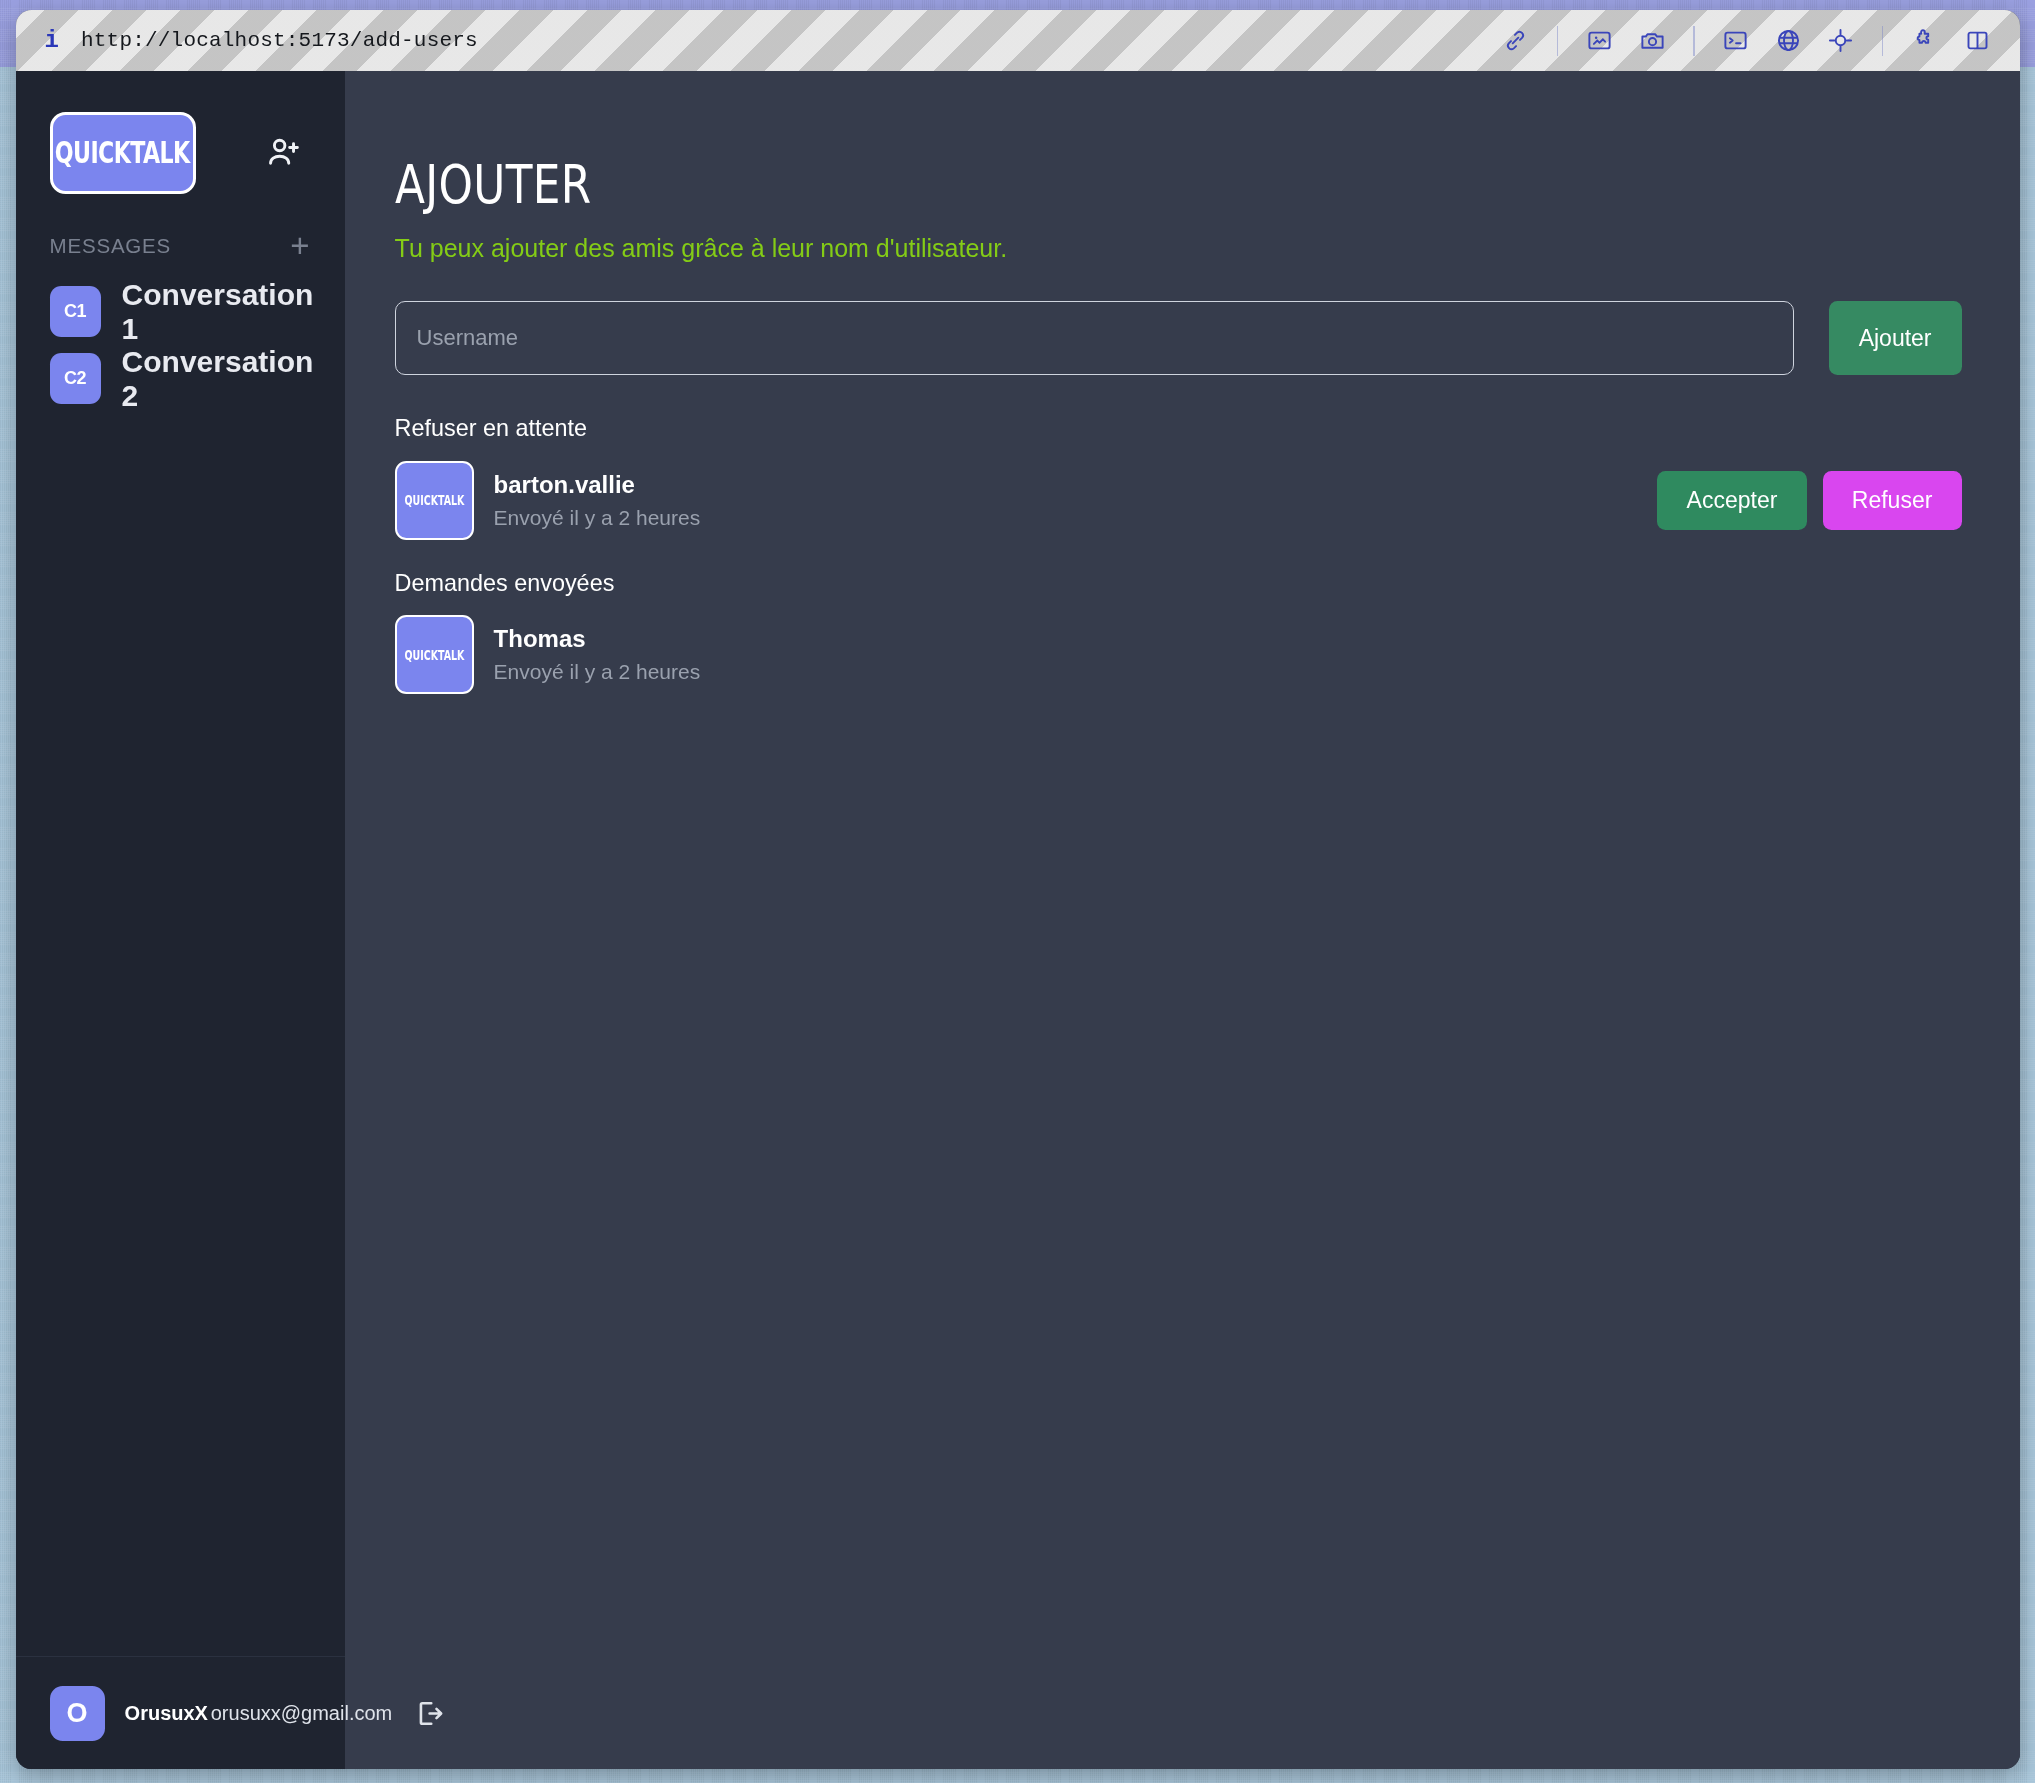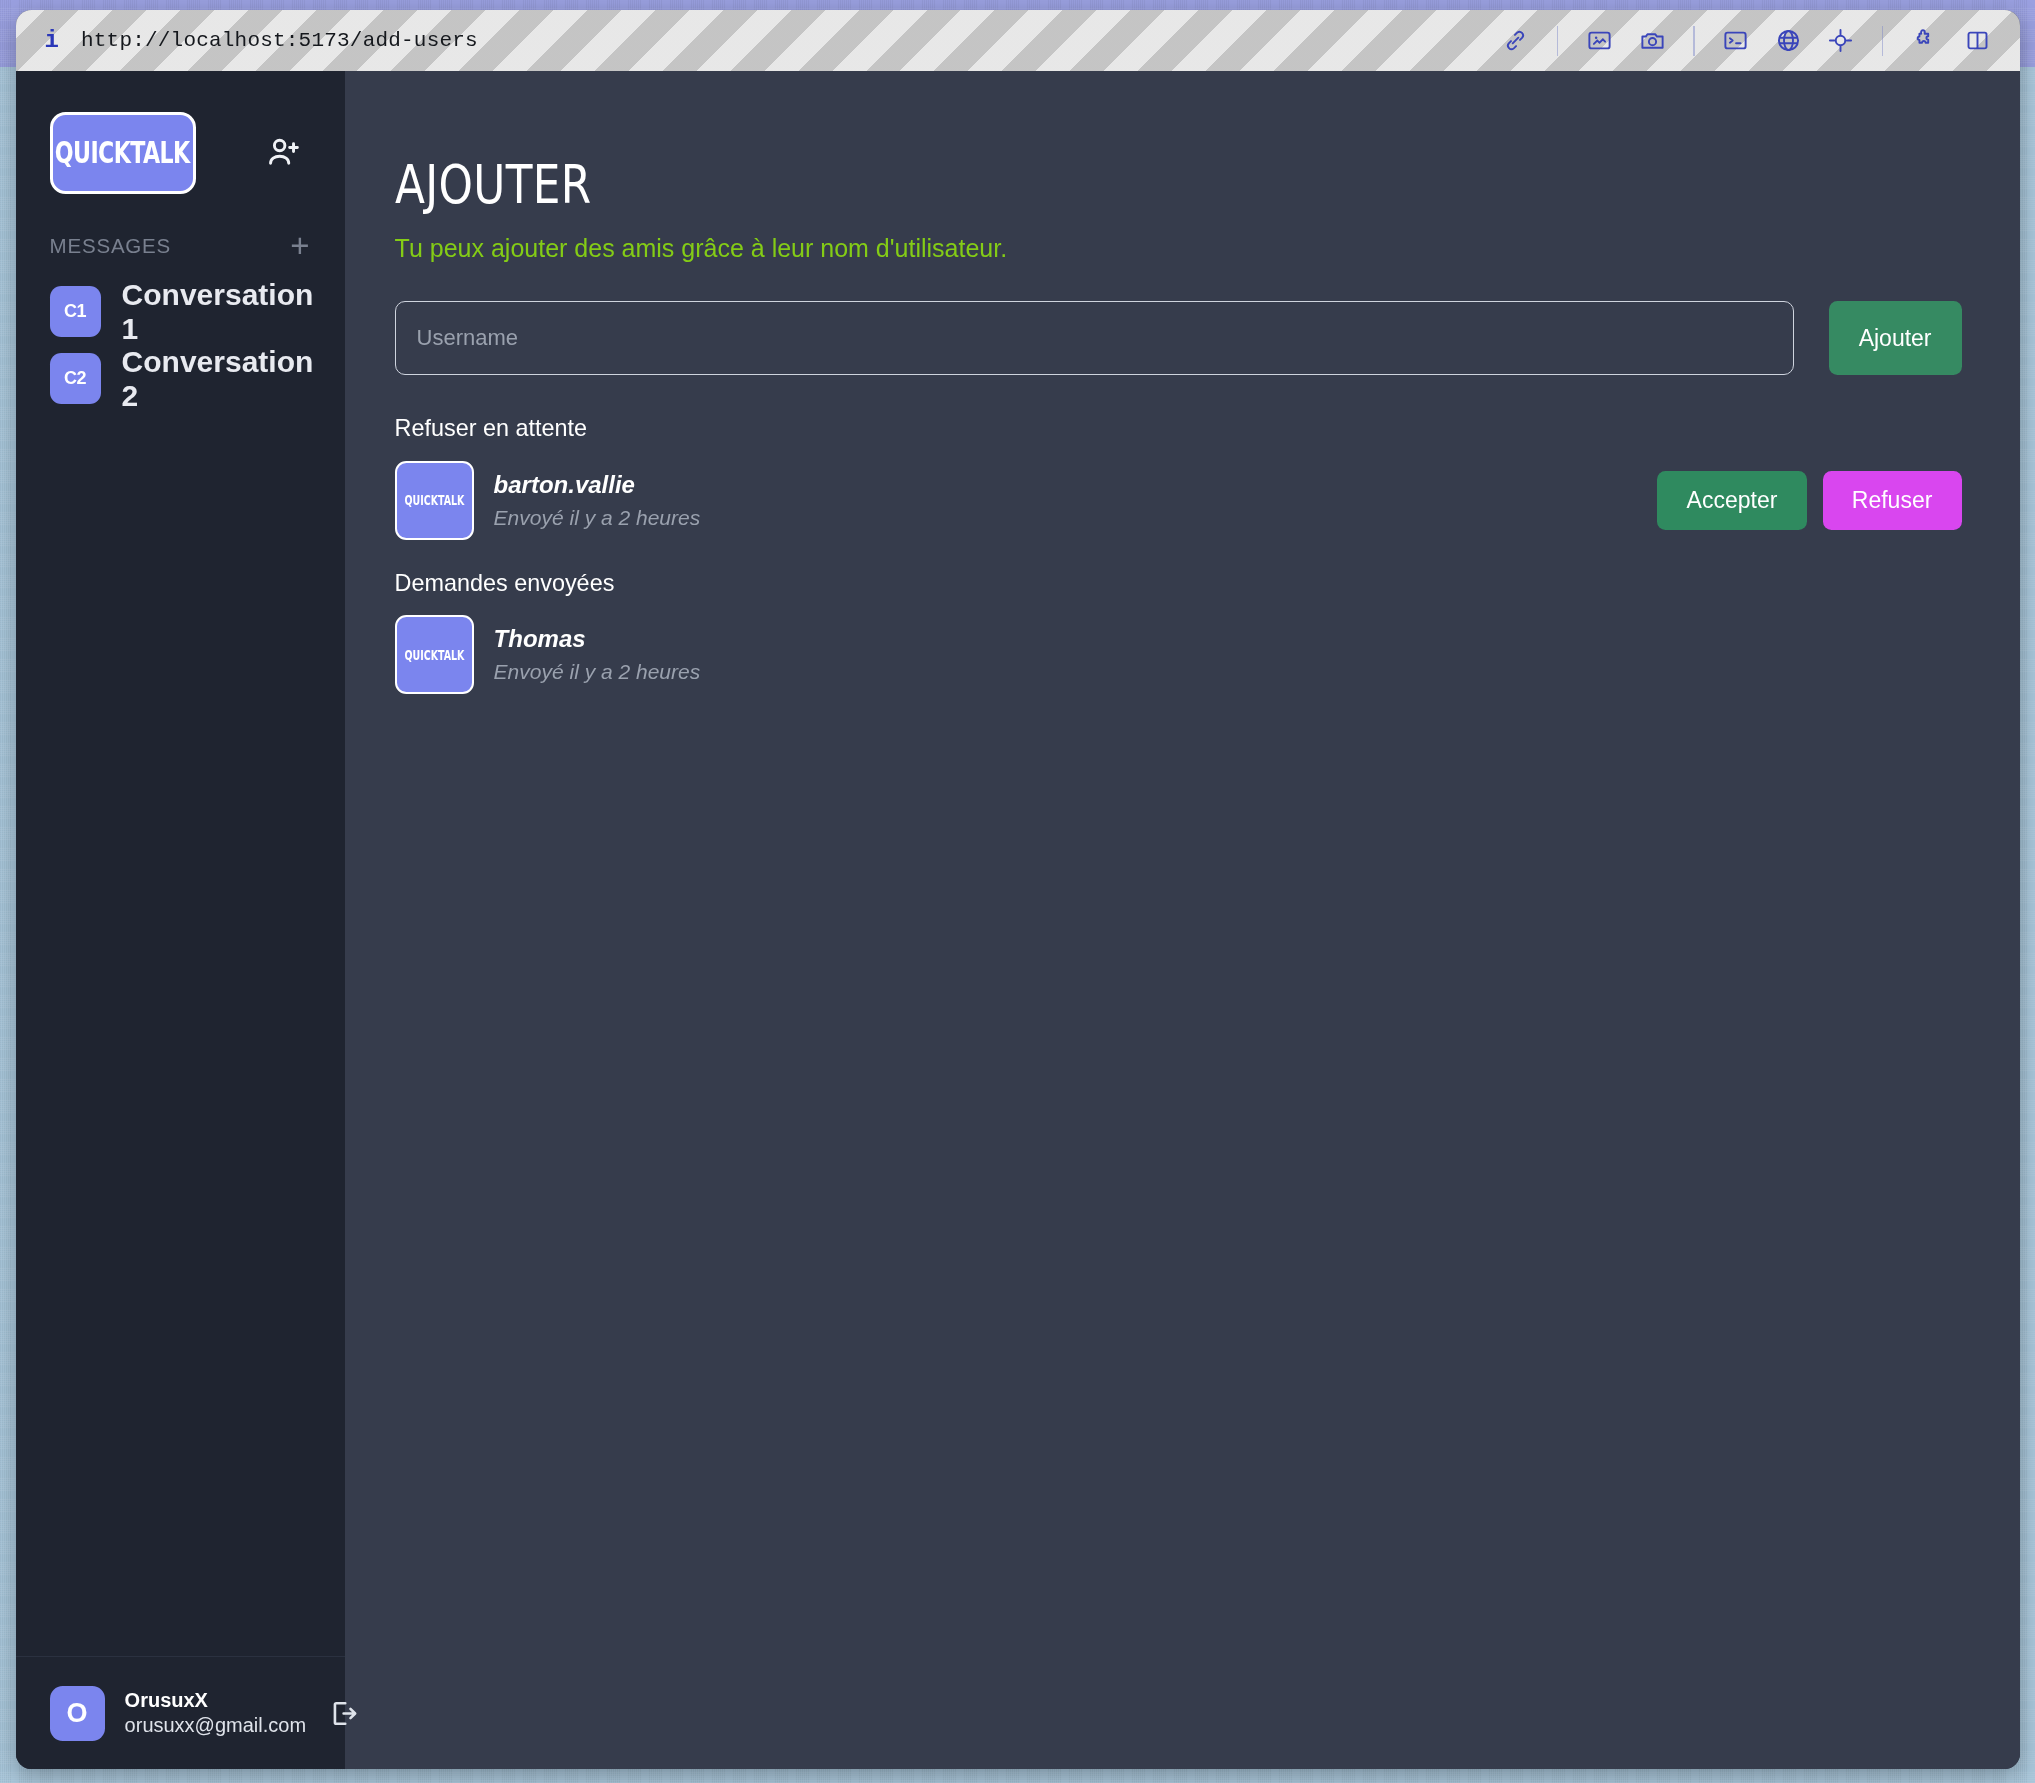--- a/index.html
+++ b/index.html
@@ -220,21 +220,21 @@
   .user-avatar {
     width: 55px; height: 55px;
     flex: 0 0 55px;
     background: #7b85ee;
     border-radius: 12.7px;
     display: flex; align-items: center; justify-content: center;
     color: #fff;
     font-size: 27px;
     font-weight: bold;
   }
-  .user-meta { display: flex; flex-direction: column; gap: 2.8px; }
+  .user-meta { display: flex; flex-direction: row; gap: 2.8px; }
   .user-name { color: #ffffff; font-size: 20px; font-weight: bold; }
   .user-email { color: #dfe3ea; font-size: 20px; }
   .logout-icon {
     margin-left: auto;
     width: 41px; height: 41px;
     display: flex; align-items: center; justify-content: center;
     color: #dfe3ea;
   }
 
   
@@ -313,21 +313,21 @@
     display: flex; align-items: center; justify-content: center;
   }
   .req-avatar span {
     color: #fff;
     font-family: "Liberation Sans Narrow", "DejaVu Sans Condensed", "Liberation Sans", sans-serif;
     font-weight: bold;
     font-size: 13.5px;
     transform: scaleX(.78);
     white-space: nowrap;
   }
-  .req-meta { display: flex; flex-direction: column; gap: 7px; font-style: italic; }
+  .req-meta { display: flex; flex-direction: column; gap: 7px; }
   .req-name { color: #ffffff; font-size: 24px; font-weight: bold; }
   .req-time { color: #9aa1ae; font-size: 21px; }
   .req-actions {
     margin-left: auto;
     display: flex;
     gap: 15.6px;
   }
   .btn-accept { background: #2f8a5f; width: 150px; height: 59px; }
   .btn-refuse { background: #d946ef; width: 139px; height: 59px; }
 </style>

